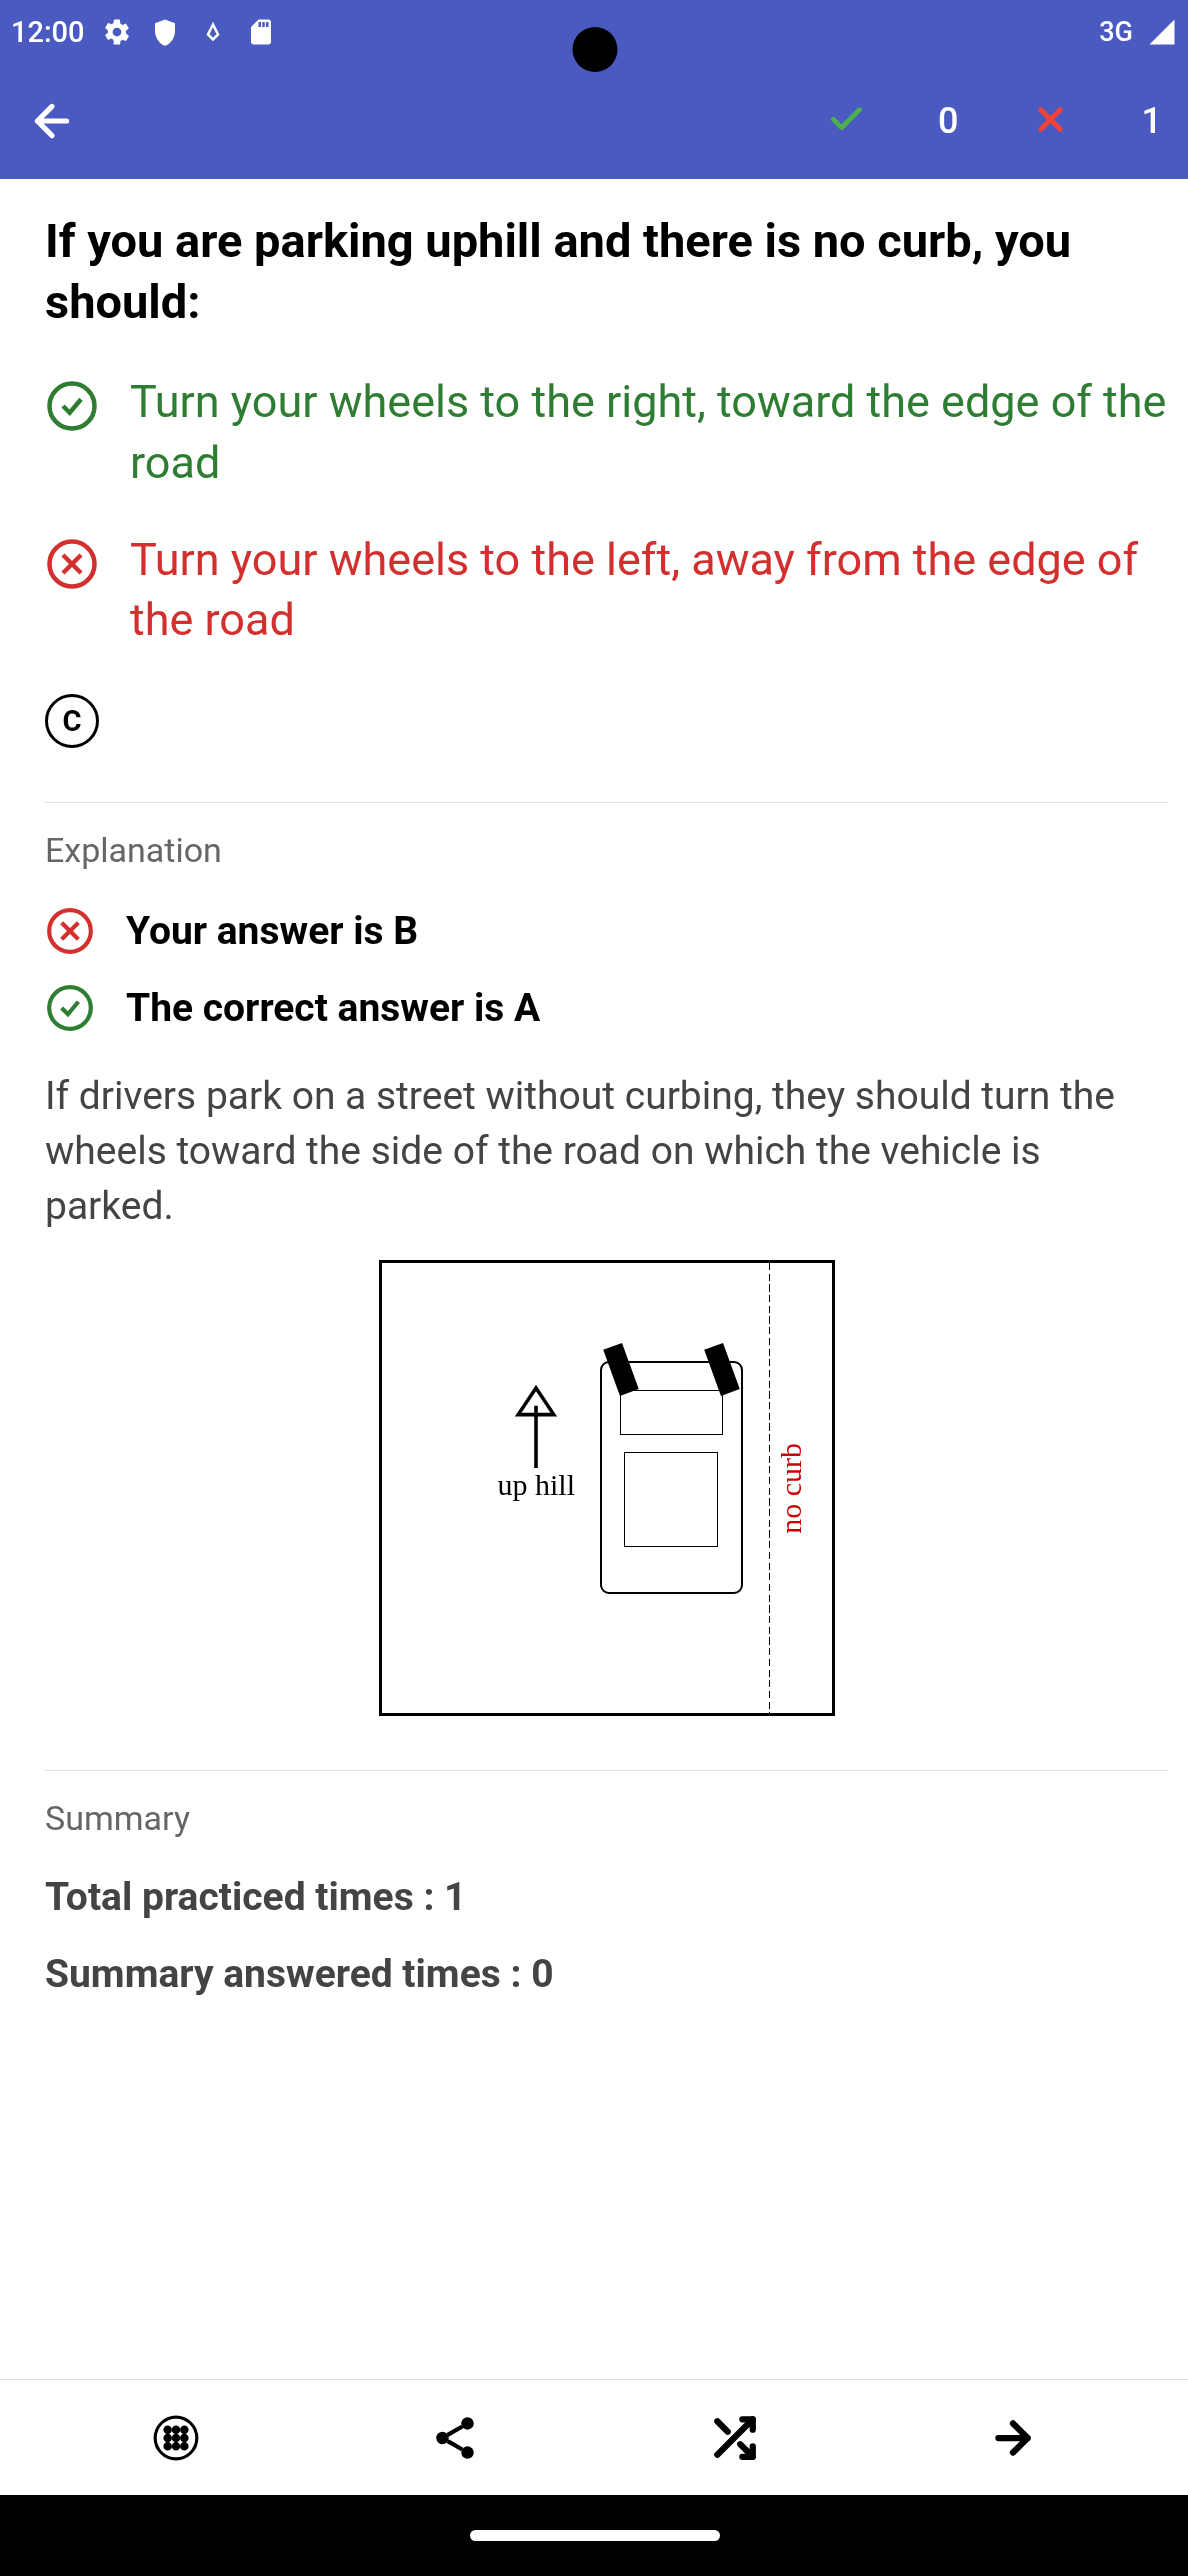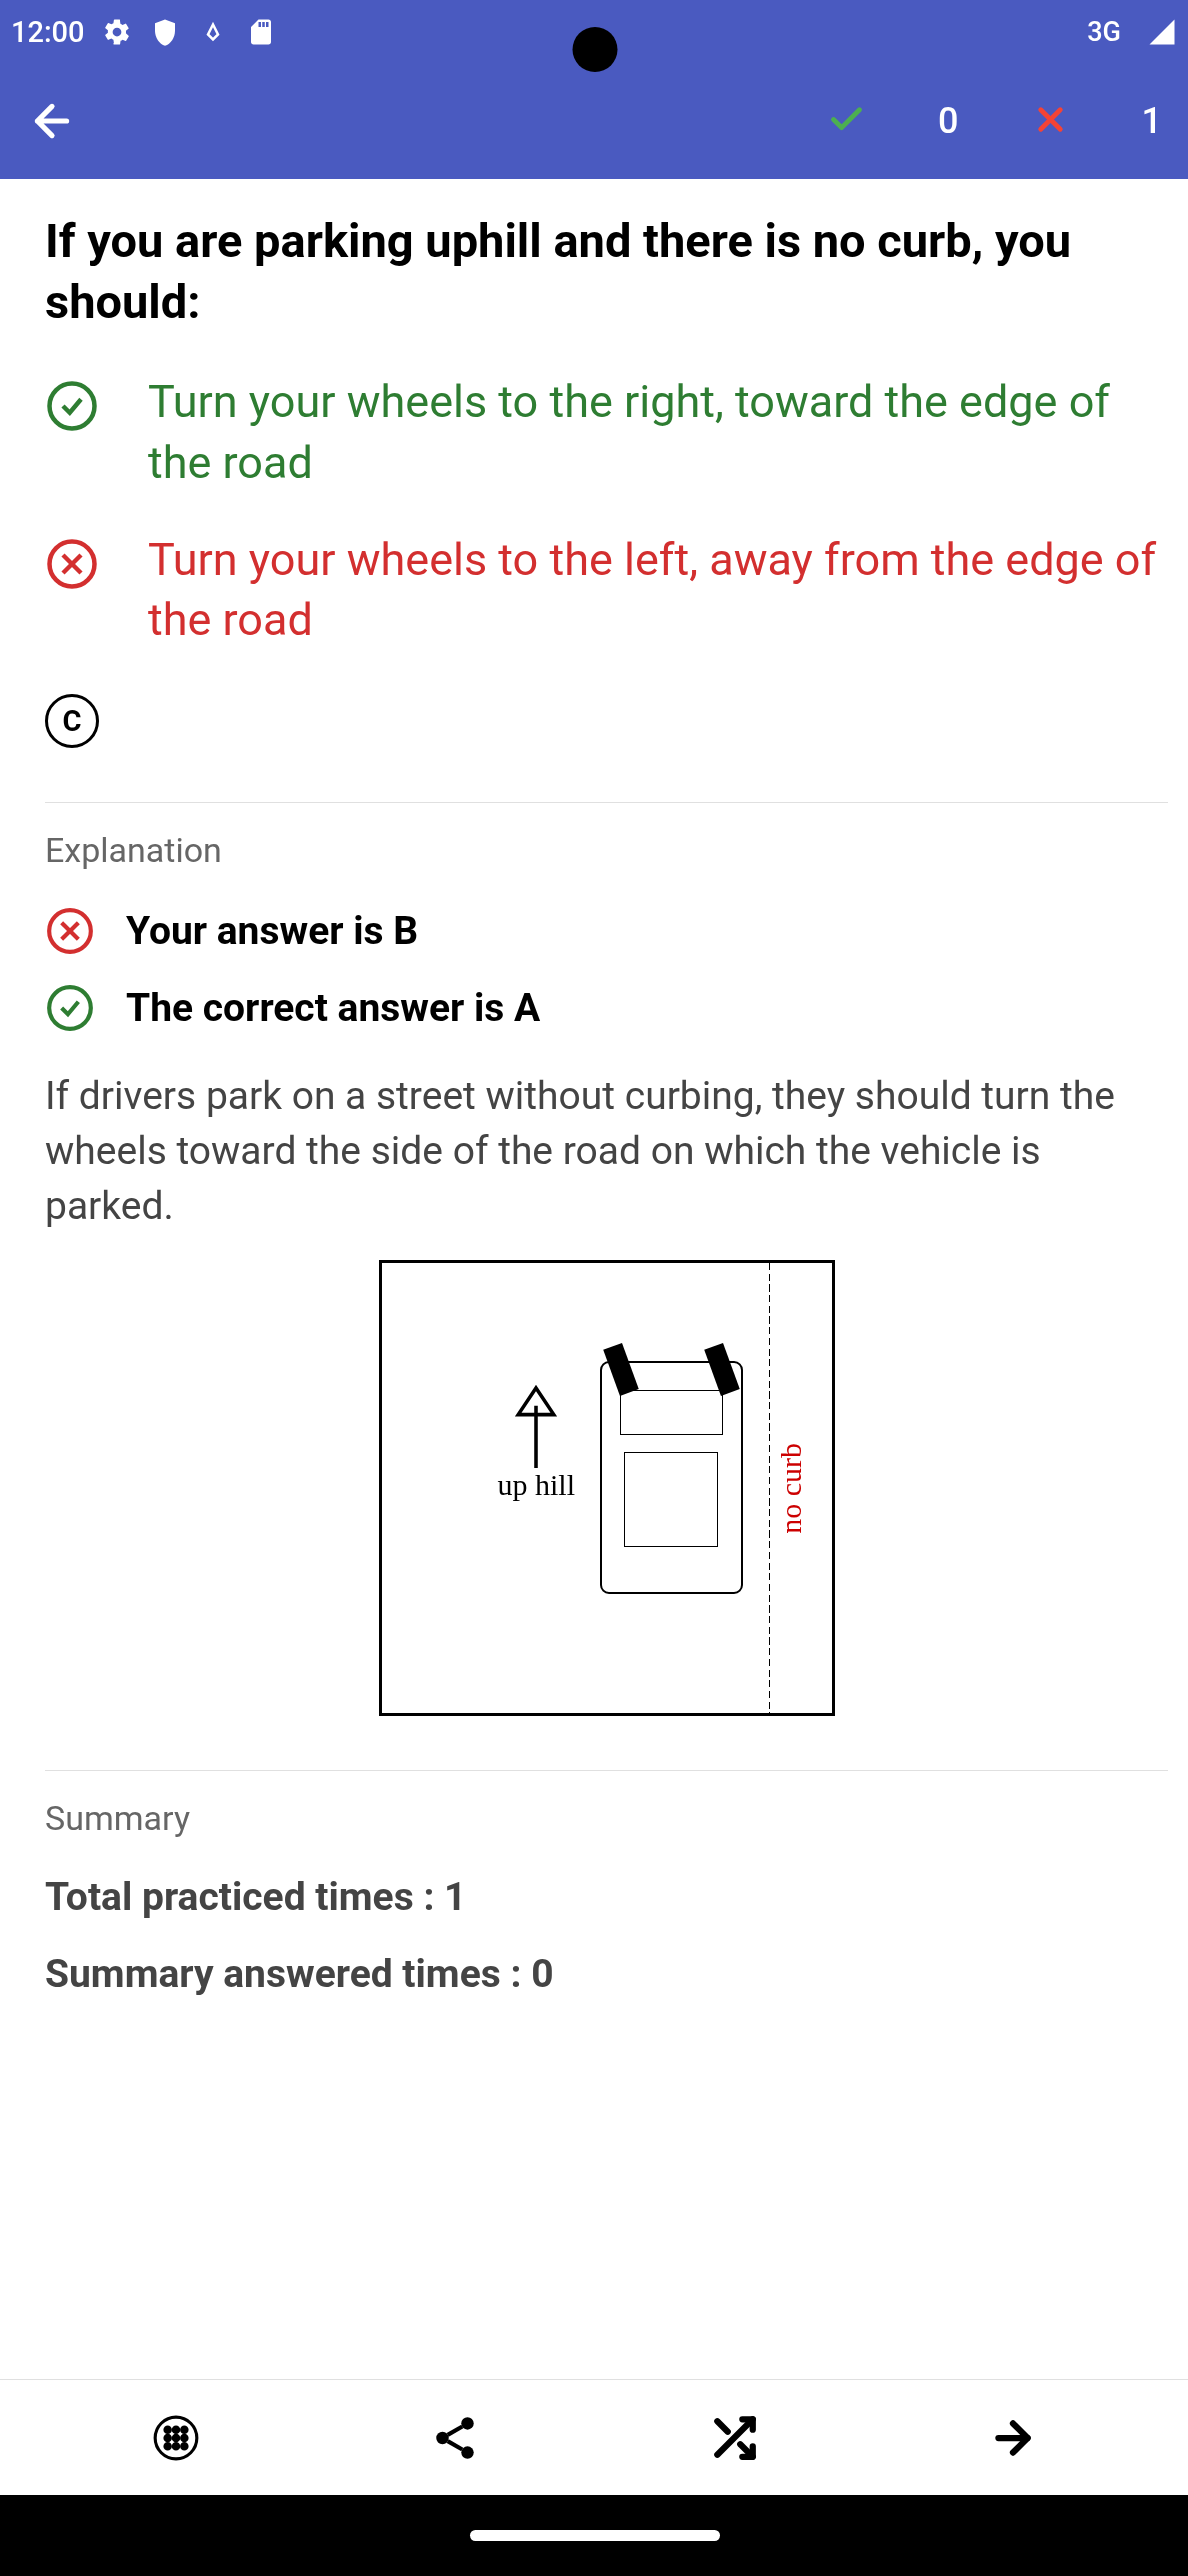--- a/index.html
+++ b/index.html
@@ -35,21 +35,21 @@
       align-items: center;
       gap: 16px;
     }
     .status-time {
       font-size: 29px;
       font-weight: 500;
     }
     .status-right {
       display: flex;
       align-items: flex-end;
-      gap: 25px;
+      gap: 13px;
     }
     .status-network {
       font-size: 27px;
       font-weight: 500;
     }
     .status-icon {
       width: 32px;
       height: 32px;
       display: flex;
       align-items: center;
@@ -108,21 +108,21 @@
     .question {
       font-size: 47px;
       font-weight: 700;
       color: #000;
       line-height: 1.3;
       margin-bottom: 40px;
     }
     .option {
       display: flex;
       align-items: flex-start;
-      gap: 49px;
+      gap: 31px;
       margin-bottom: 36px;
     }
     .option-icon {
       flex-shrink: 0;
       width: 54px;
       height: 54px;
       margin-top: 7.2px;
     }
     .option-text {
       font-size: 45px;

